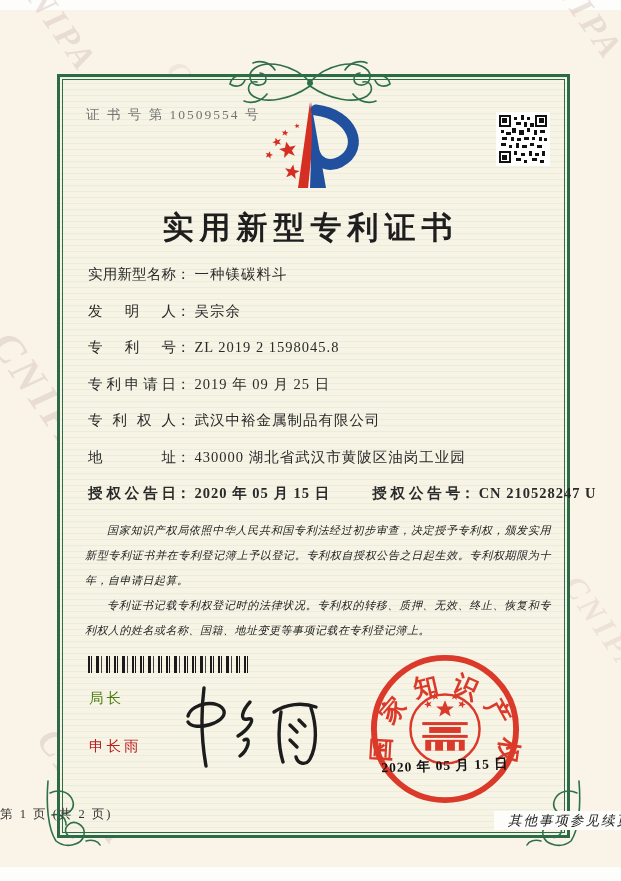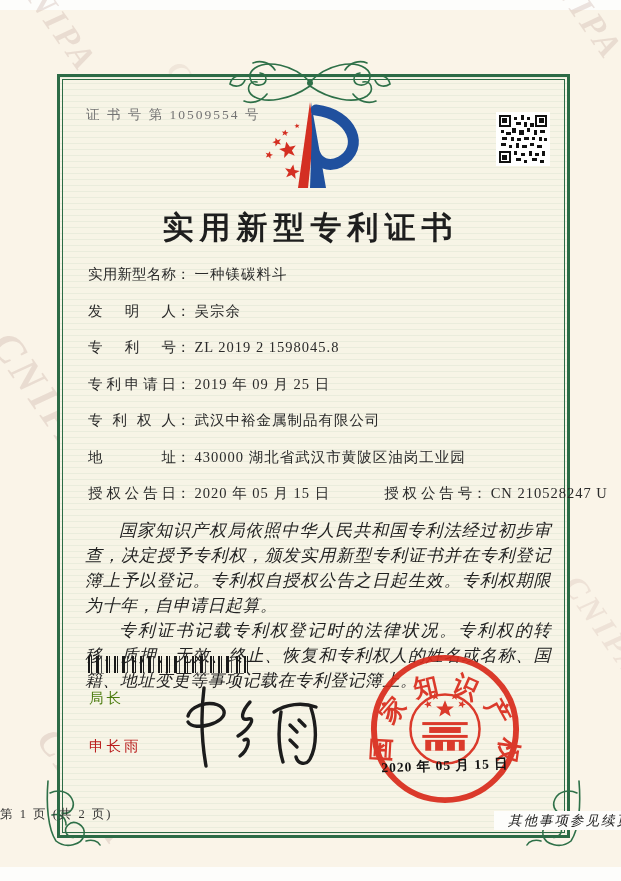--- a/index.html
+++ b/index.html
@@ -39,26 +39,26 @@
   .title {
     position:absolute; left:0; top:191px; width:621px; text-align:center;
     font-size:31px; font-weight:bold; letter-spacing:6px; color:#1e1e1e;margin-top:16px;
   }
   
   .fields { position:absolute; left:88px; top:264px; width:462px; font-size:14.5px; color:#2a2a2a; }
   .frow { display:flex; margin-bottom:15.5px; line-height:21px; white-space:nowrap; }
   .frow .lbl { display:inline-block; width:88px; text-align:justify; text-align-last:justify; letter-spacing:0; }
   .frow .colon { display:inline-block; margin-right:4px; }
   .frow .val { letter-spacing:1px; }
-  .frow.dual { gap:12px; }
+  .frow.dual { gap:0;font-weight:bold; }
   .frow.dual .pair2 { margin-left:42px; display:flex; }
   
   .paras {
     position:absolute; left:85px; top:518px; width:466px;
-    font-size:17px; line-height:25px; color:#222; text-align:justify;
+    font-size:11px; line-height:25px; color:#222; text-align:justify;
     font-style:italic; letter-spacing:0.5px;
   }
   .paras p { text-indent:2em; }
   
   .barcode {
     position:absolute; left:88px; top:656px; width:162px; height:17px;
     background:
       repeating-linear-gradient(90deg,
         #1a1a1a 0 2px, rgba(0,0,0,0) 2px 3px,
         #1a1a1a 3px 4px, rgba(0,0,0,0) 4px 8px,

